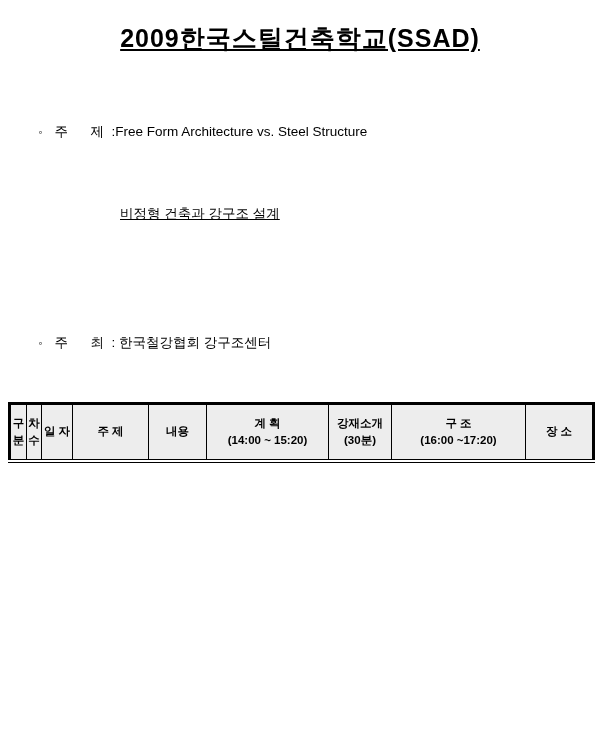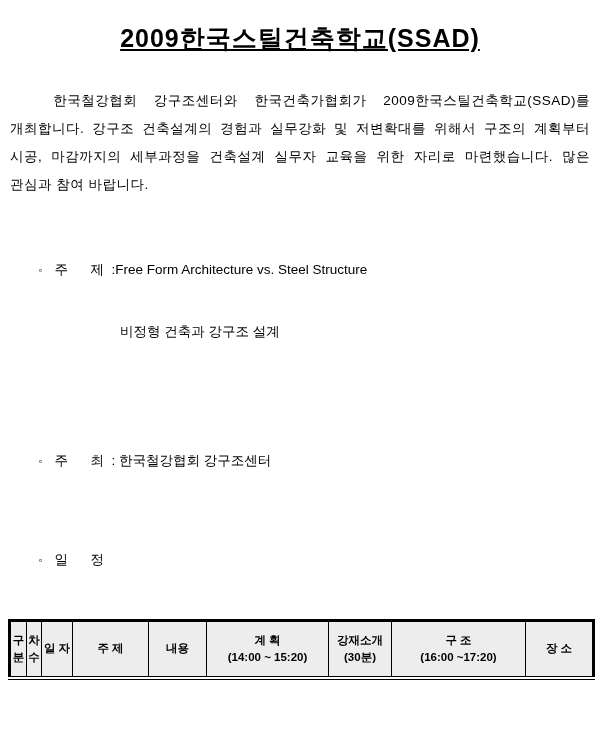--- a/index.html
+++ b/index.html
@@ -26,21 +26,21 @@
     text-align:justify;
     text-indent:3.2em;
     margin:0 2px 26px 2px;
     word-break:keep-all;
     letter-spacing:0.5px;
   }
 
   .info-list { list-style:none; margin:0 0 14px 0; padding:0 0 0 8px; font-size:13.5px; }
   .info-list li { margin-bottom:9px; line-height:30px; white-space:pre; }
   .bullet { display:inline-block; width:16px; font-size:12px; }
-  .info-value2 { margin-left:104px; margin-top:2px; white-space:pre; }
+  .info-value2 { margin-left:104px; margin-top:22px; white-space:pre;text-decoration:underline; }
 
   table.schedule {
     width:584px;
     border-collapse:collapse;
     table-layout:fixed;
     font-size:11px;
     border:3px solid #000;
     margin-top:4px;
   }
   .schedule th, .schedule td {
@@ -60,32 +60,28 @@
     height:50px;
   }
 </style>
 </head>
 <body>
 
 <div class="page">
 
   <div class="doc-title">2009한국스틸건축학교(SSAD)</div>
 
-  <p class="intro">한국철강협회 강구조센터와 한국건축가협회가 2009한국스틸건축학교(SSAD)를 개최합니다. 강구조 건축설계의 경험과 실무강화 및 저변확대를 위해서 구조의 계획부터 시공, 마감까지의 세부과정을 건축설계 실무자 교육을 위한 자리로 마련했습니다. 많은 관심과 참여 바랍니다.</p>
 
   <ul class="info-list">
     <li>
       <span class="bullet">◦</span><span>주      제</span><span>  :Free Form Architecture vs. Steel Structure</span>
       <div class="info-value2">비정형 건축과 강구조 설계</div>
     </li>
     <li>
       <span class="bullet">◦</span><span>주      최</span><span>  : 한국철강협회 강구조센터</span>
-    </li>
-    <li>
-      <span class="bullet">◦</span><span>일      정</span><span></span>
     </li>
   </ul>
 
   <table class="schedule">
     <colgroup>
       <col style="width:17px">
         <col style="width:15px">
         <col style="width:31px">
       <col style="width:76px">
         <col style="width:58px">

